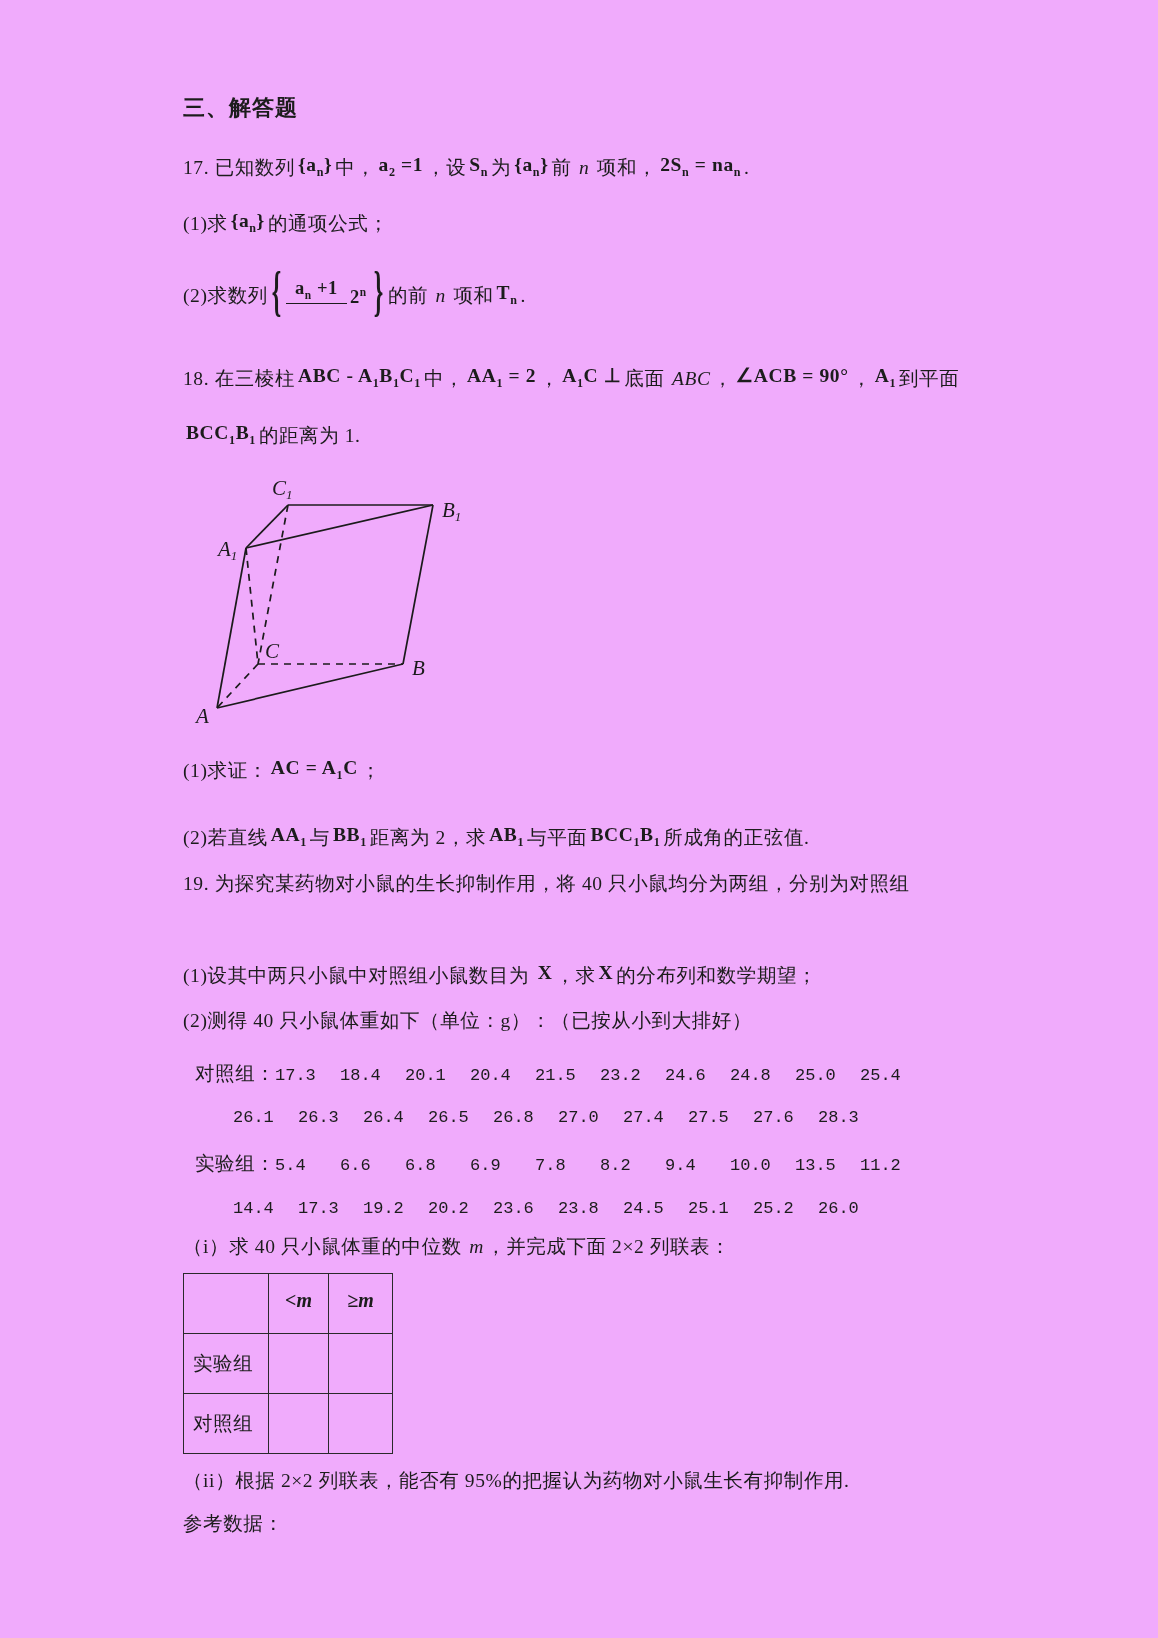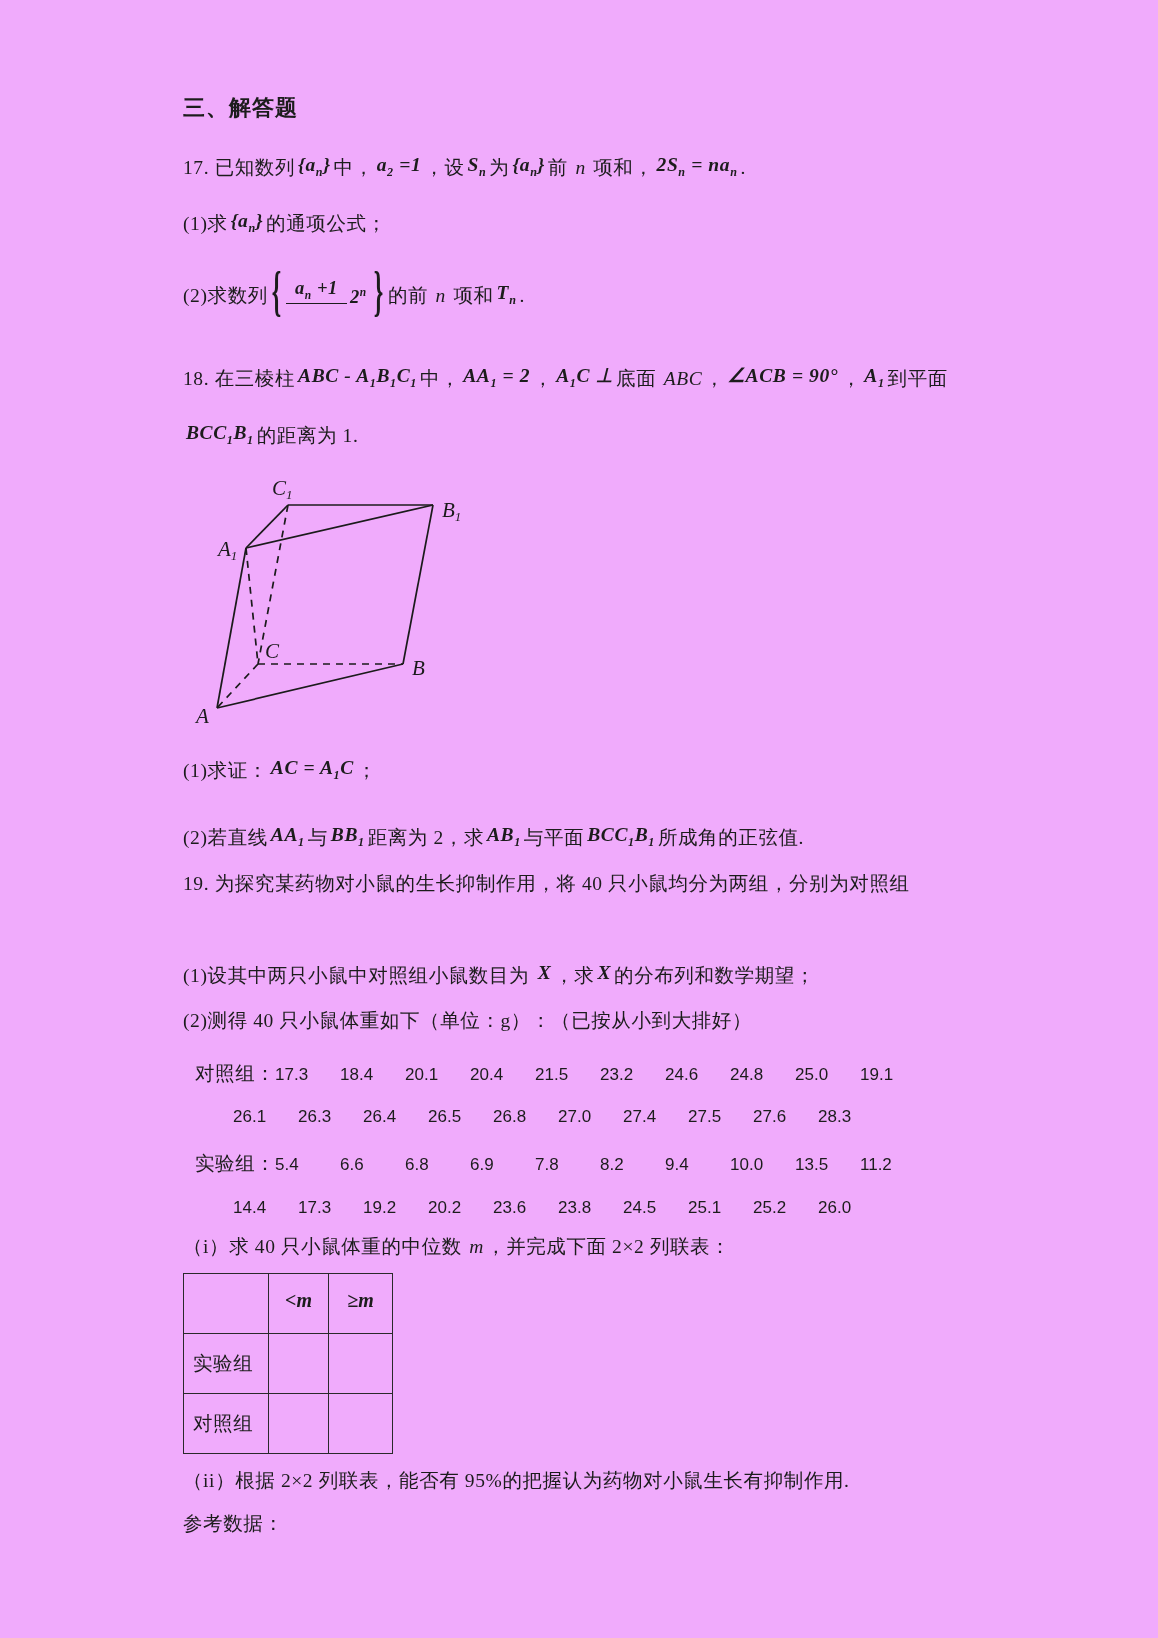--- a/index.html
+++ b/index.html
@@ -18,21 +18,21 @@
     margin: 0;
     font-size: 22px; font-weight: bold; letter-spacing: 1px;
     white-space: nowrap;
   }
   .line {
     position: absolute; left: 183px;
     font-size: 19.5px; letter-spacing: 0.6px;
     white-space: nowrap; line-height: 1.3;
   }
   .seg-cn { font-style: normal; }
-  .seg-m  { font-style: italic; font-weight: bold; position: relative; top: -3px; padding: 0 3px; }
+  .seg-m  { font-weight: bold; position: relative; top: -3px; padding: 0 3px; }
   .seg-mi { font-style: italic; padding: 0 2px; }
   sub, sup { font-size: 0.62em; line-height: 0; }
   
   .frac-line { display: flex; align-items: center; height: 68px; }
   .bigbrace {
     font-size: 24px; font-weight: bold;
     display: inline-block; transform: scaleY(2.3);
     margin: 0 4px; position: relative; top: -4px;
   }
   .frac {
@@ -46,21 +46,21 @@
   .edge { stroke: #1b1b1b; stroke-width: 1.7; fill: none; }
   .dashed { stroke-dasharray: 7 6; }
   .fig-label { font-family: "Liberation Serif", serif; font-style: italic; font-size: 21px; fill: #1b1b1b; }
   .fig-label .sub { font-size: 13px; }
   
   .weights-row { position: absolute; left: 195px; font-size: 19.5px; white-space: nowrap; }
   .weights-row.cont { left: 233px; }
   .row-label { letter-spacing: 0.6px; display: inline-block; width: 80px; }
   .vals { display: inline-flex; }
   .vals .val {
-    font-family: Liberation Sans, sans-serif;
+    font-family: Liberation Mono, monospace;
     font-size: 17px; width: 40px; margin-right: 25px; letter-spacing: 0;
   }
   
   .cont-table { position: absolute; left: 183px; top: 1273px; border-collapse: collapse; }
   .cont-table td { border: 1.5px solid #2a2a2a; height: 60px; font-size: 19.5px; padding: 0; }
   .cont-table td.c1 { width: 85px; }
   .cont-table td.c2 { width: 60px; }
   .cont-table td.c3 { width: 64px; }
   .cont-table td.hdr { text-align: center; font-weight: bold; font-style: italic; font-size: 20px; }
   .cont-table td.rowlabel { padding-left: 9px; letter-spacing: 0.6px; }
@@ -121,21 +121,21 @@
     <span class="row-label">对照组：</span><span class="vals">
         <span class="val">17.3</span>
         <span class="val">18.4</span>
         <span class="val">20.1</span>
         <span class="val">20.4</span>
         <span class="val">21.5</span>
         <span class="val">23.2</span>
         <span class="val">24.6</span>
         <span class="val">24.8</span>
         <span class="val">25.0</span>
-        <span class="val">19.1</span>
+        <span class="val">25.4</span>
       </span>
   </div>
   <div class="weights-row cont" style="top:1105px">
     <span class="vals">
         <span class="val">26.1</span>
         <span class="val">26.3</span>
         <span class="val">26.4</span>
         <span class="val">26.5</span>
         <span class="val">26.8</span>
         <span class="val">27.0</span>

